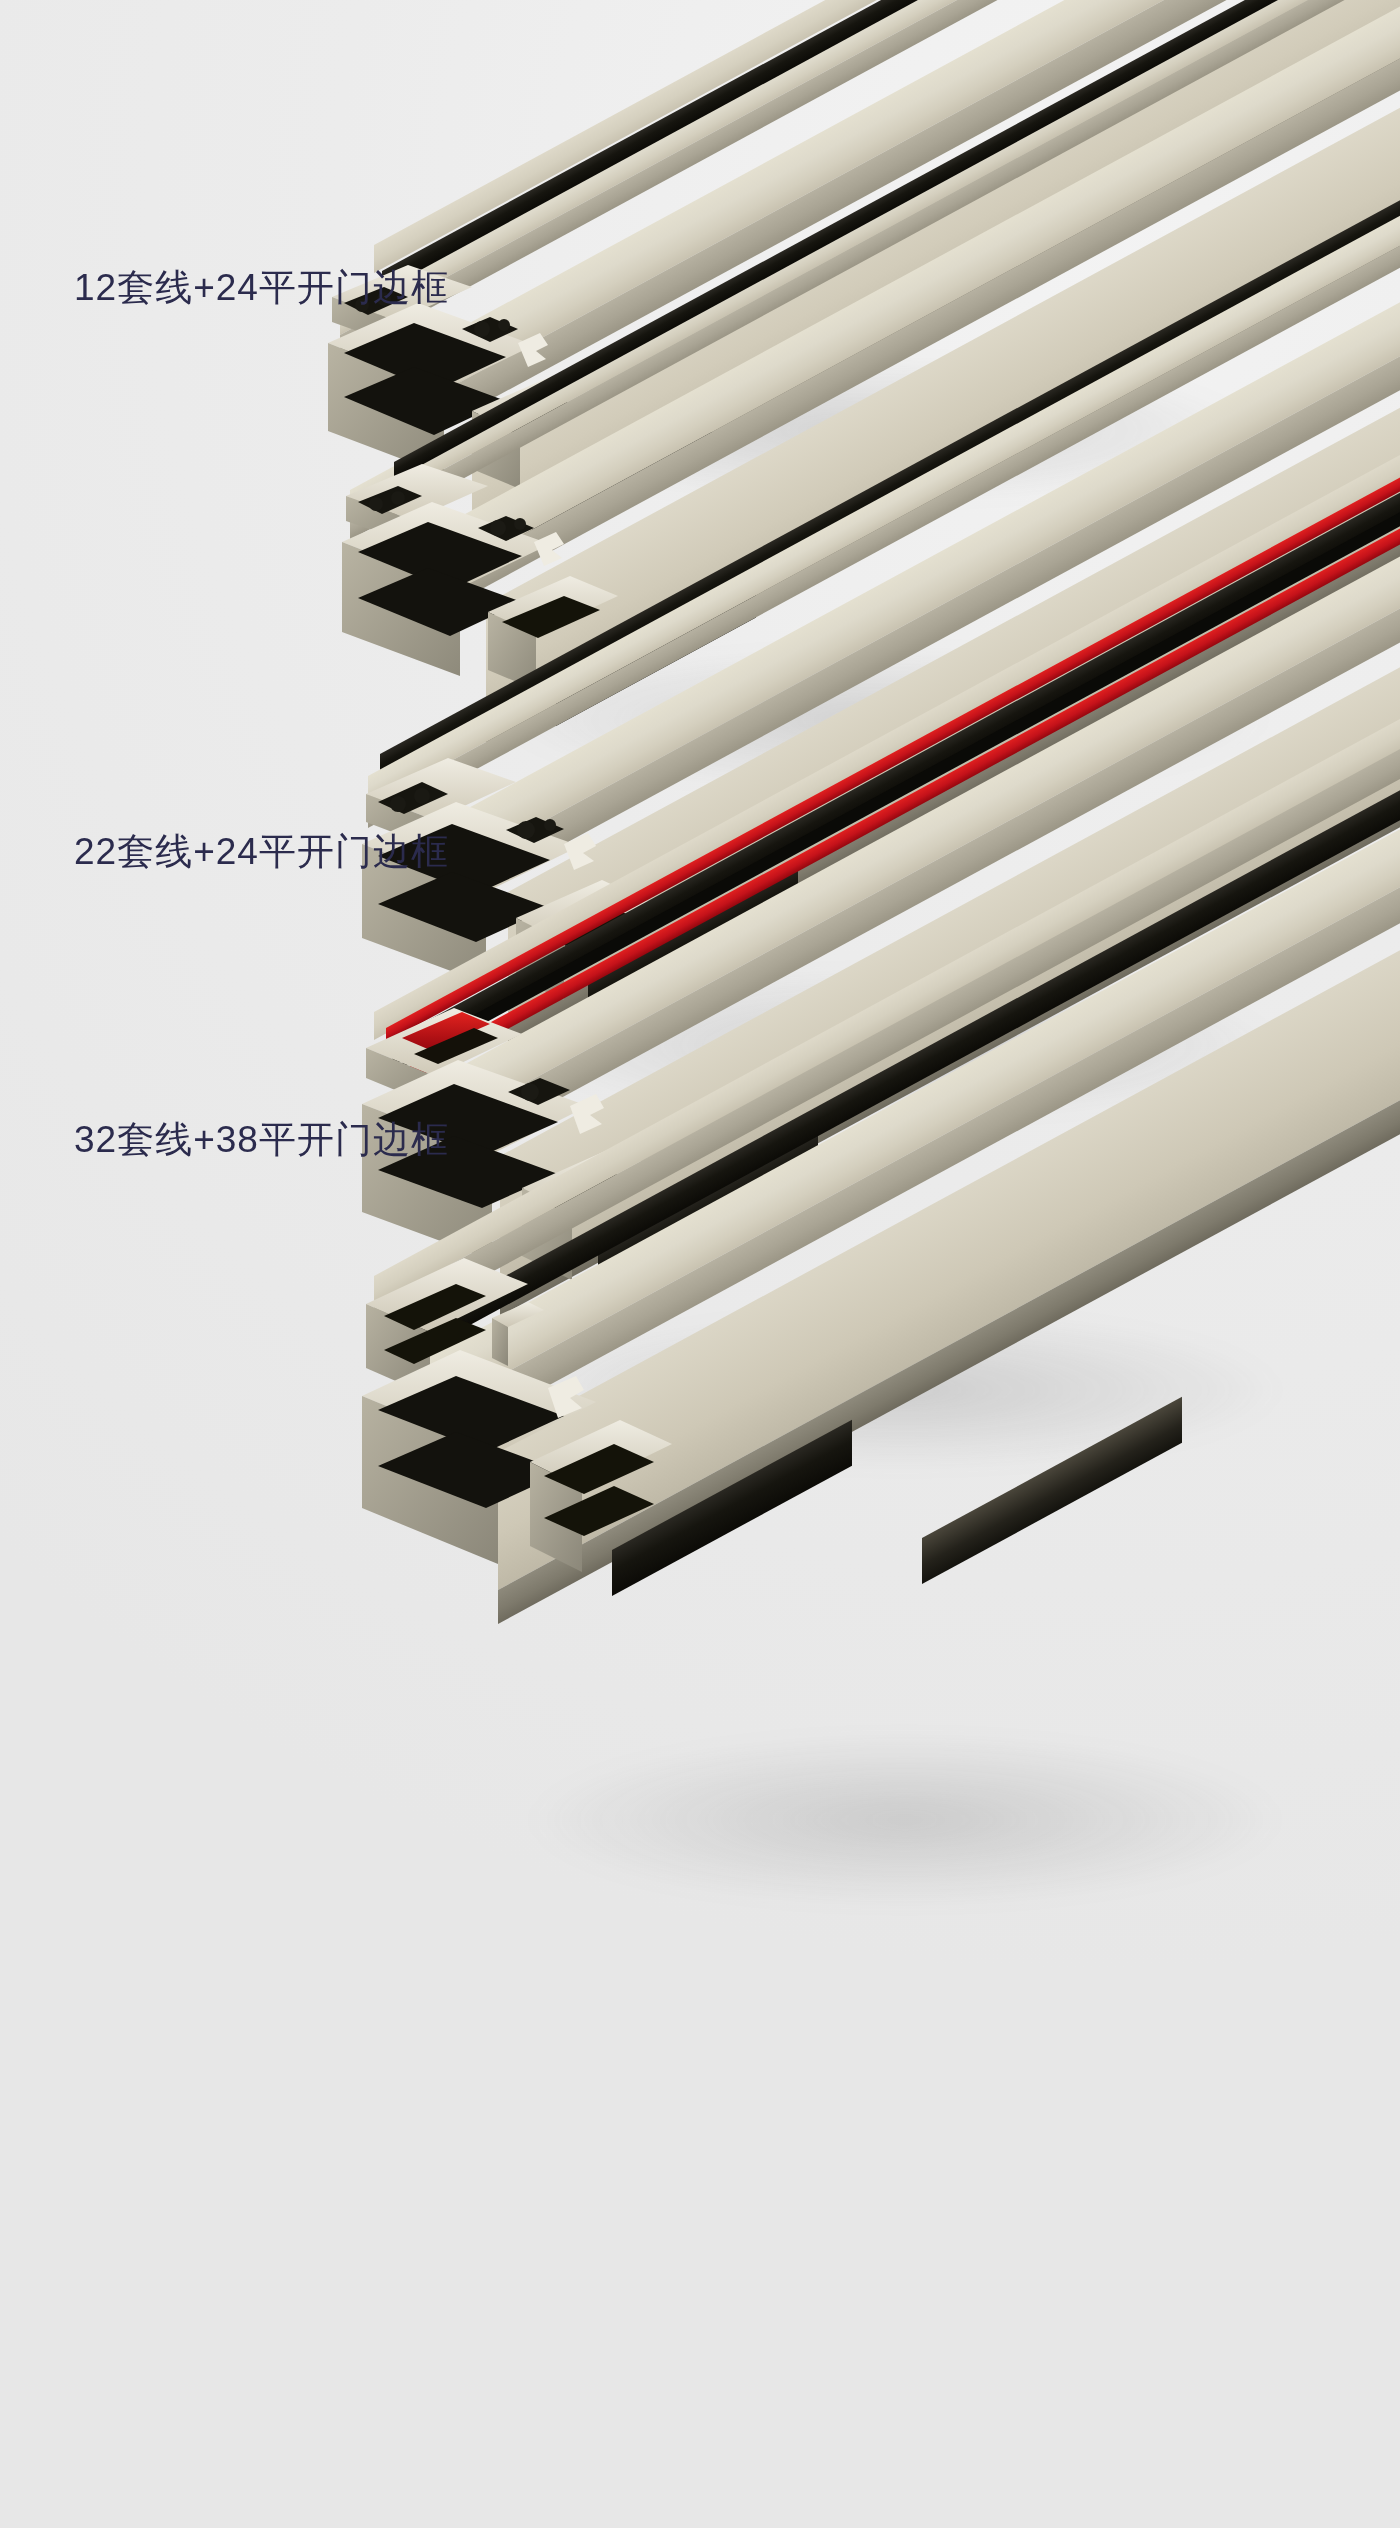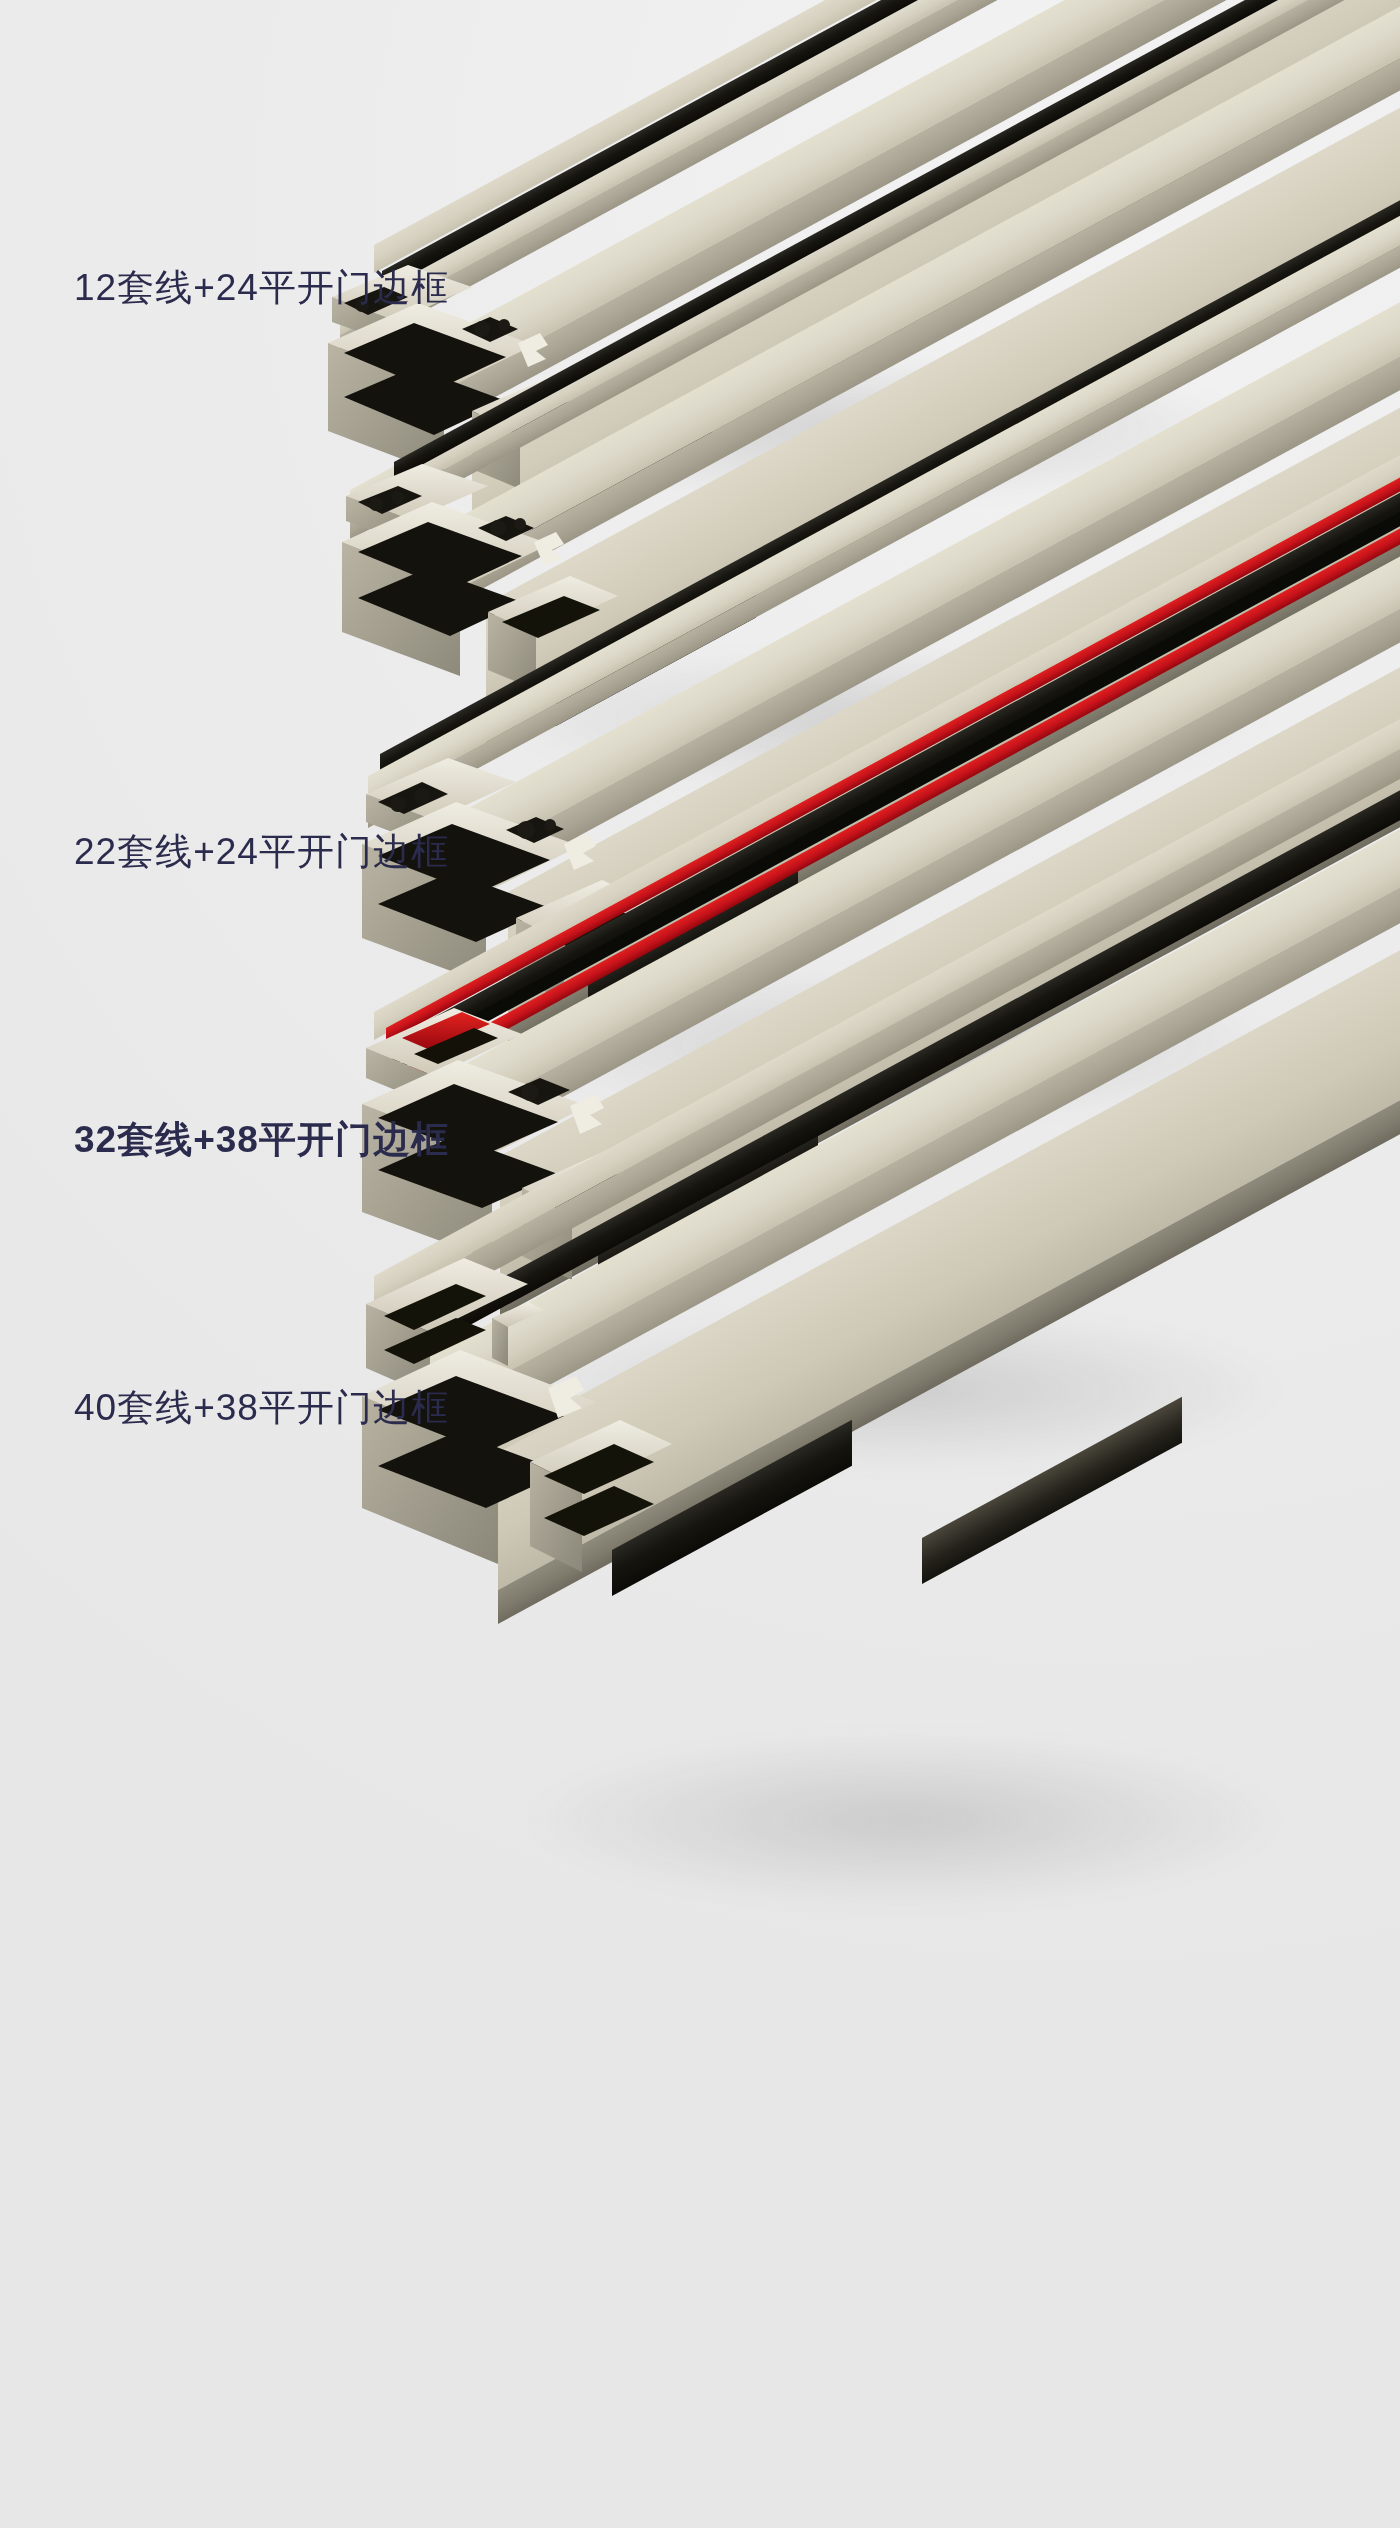--- a/index.html
+++ b/index.html
@@ -297,21 +297,21 @@
         <circle cx="172" cy="128" r="9" fill="#1b1a14"></circle>
         <path d="M212 142 L238 130 L246 144 L232 151 L244 160 L222 170 Z" fill="#efece2"></path>
 
         <path d="M164 224 L254 184 L304 206 L214 248 Z" fill="url(#g4a)"></path>
         <path d="M164 224 L214 248 L214 316 L164 292 Z" fill="url(#g4b)"></path>
         <path d="M178 236 L248 206 L286 222 L216 252 Z" fill="#141309"></path>
       </svg>
     </div>
   </div>
 
-  <div class="label" style="left:74px;top:1114px;font-weight:bold;">32套线+38平开门边框</div>
+  <div class="label" style="left:74px;top:1114px;">32套线+38平开门边框</div>
 
   <div class="shadow" style="left:380px;top:1700px;width:1050px;height:240px;"></div>
 
   <div class="profile" style="left:362px;top:1388px;">
 
     <div class="bar face top2" style="left:12px;top:-112px;width:1070px;height:30px;"></div>
     <div class="bar face side" style="left:12px;top:-82px;width:1070px;height:30px;"></div>
     <div class="bar face void" style="left:40px;top:-56px;width:1046px;height:30px;"></div>
 
     <div class="bar face top" style="left:64px;top:-30px;width:1044px;height:58px;"></div>
@@ -352,15 +352,14 @@
         <path d="M196 188 L224 176 L232 190 L218 198 L230 208 L206 218 Z" fill="#efece2"></path>
 
         <path d="M178 262 L268 220 L320 244 L230 288 Z" fill="url(#g5a)"></path>
         <path d="M178 262 L230 288 L230 372 L178 346 Z" fill="url(#g5b)"></path>
         <path d="M192 276 L262 244 L302 262 L232 294 Z" fill="#141309"></path>
         <path d="M192 318 L262 286 L302 304 L232 336 Z" fill="#141309"></path>
       </svg>
     </div>
   </div>
 
-  <div class="label" style="left:74px;top:1382px;">40套线+38平开门边框</div>
 
 </div>
 
 </body></html>

